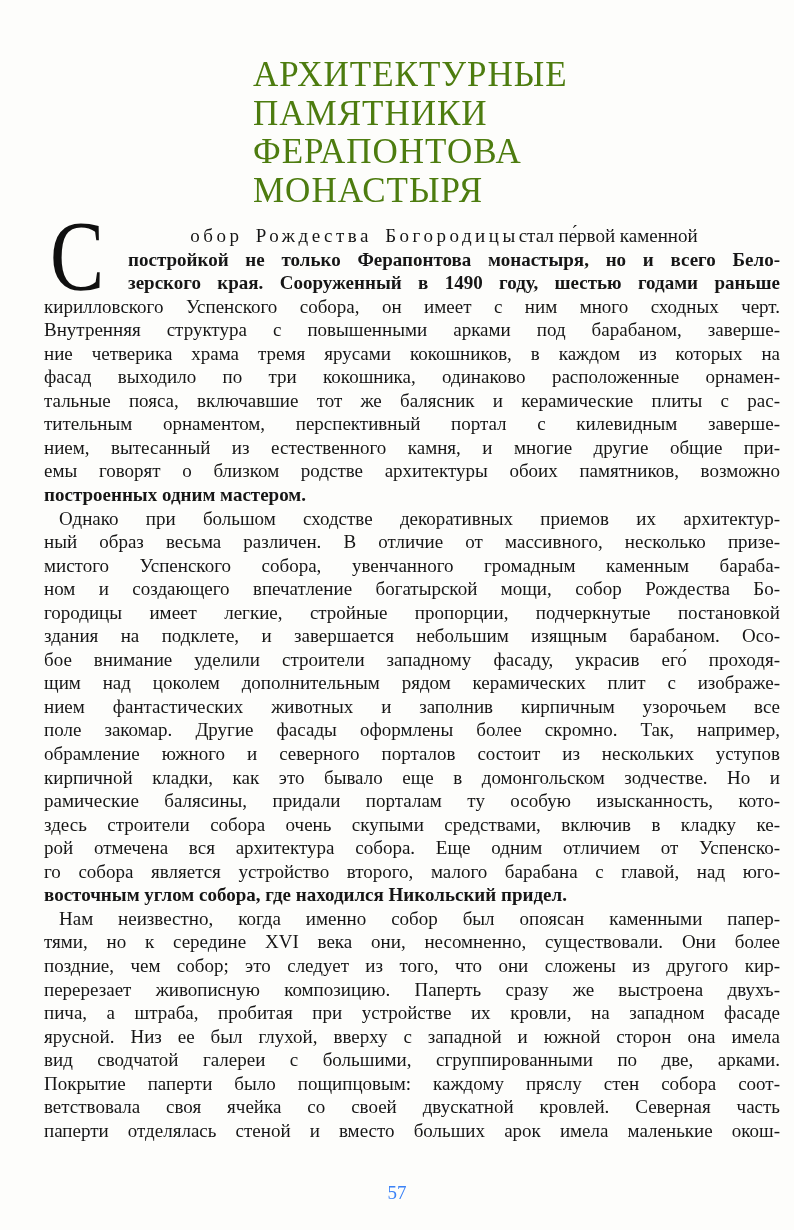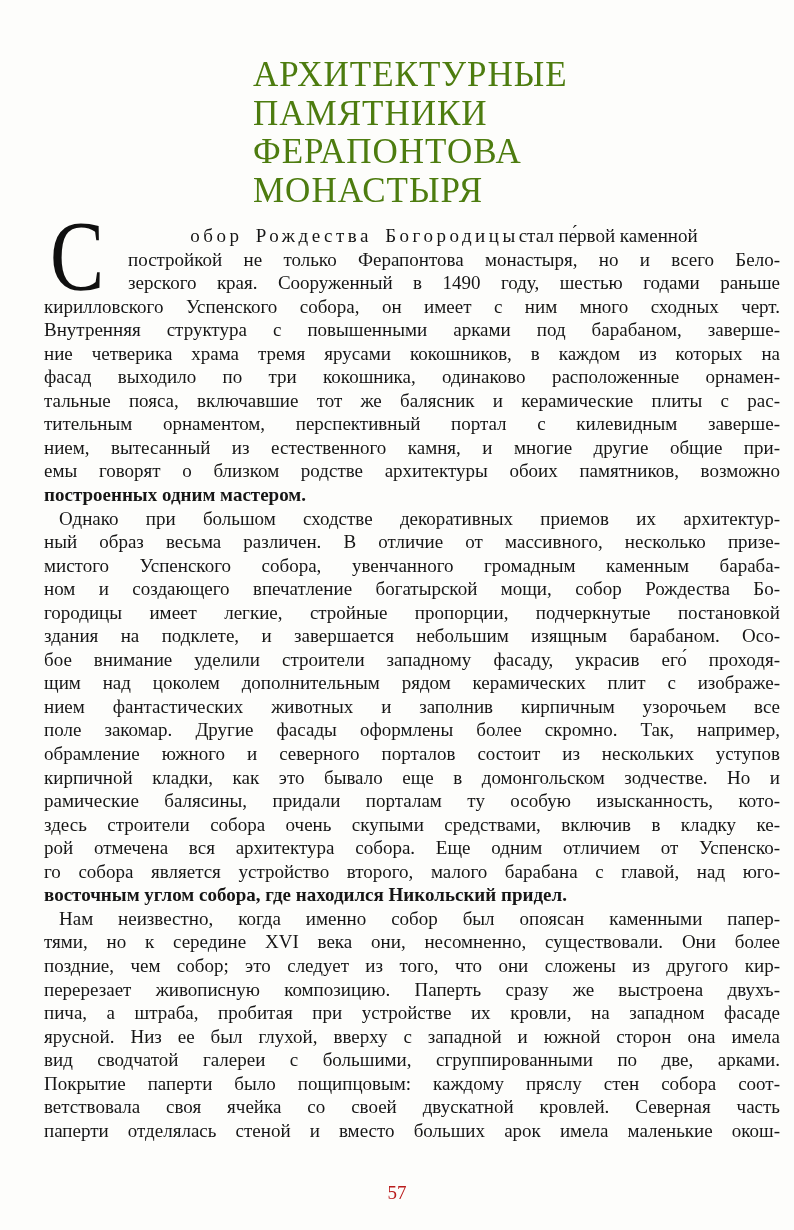--- a/index.html
+++ b/index.html
@@ -37,21 +37,21 @@
     line-height: 23.55px;
   }
   .line {
     text-align: justify;
     text-align-last: justify;
     white-space: nowrap;
   }
   .para .line, .drop-lines .line { white-space: normal; }
   .para-end .line:last-child { text-align-last: left; font-weight: bold; }
   .indent-first .line:first-child { text-indent: 15px; }
-  .drop-lines .line { margin-left: 84px; }
+  .drop-lines .line { margin-left: 84px; font-weight: bold; }
   .dropcap {
     position: absolute;
     left: 6px;
     top: -18px;
     font-size: 99px;
     line-height: 99px;
     transform: scaleX(0.82);
     transform-origin: 0 0;
     color: #101010;
   }
@@ -65,21 +65,21 @@
     letter-spacing: 3.5px;
     word-spacing: 5px;
   }
   .pageno {
     position: absolute;
     left: 0;
     top: 1182px;
     width: 794px;
     text-align: center;
     font-size: 19px;
-    color: #b91c1c;
+    color: #3b82f6;
   }
 </style>
 </head>
 <body>
 
 <div class="page">
 
   <h1 class="title">
       <div class="line">АРХИТЕКТУРНЫЕ</div>
       <div class="line">ПАМЯТНИКИ</div>

